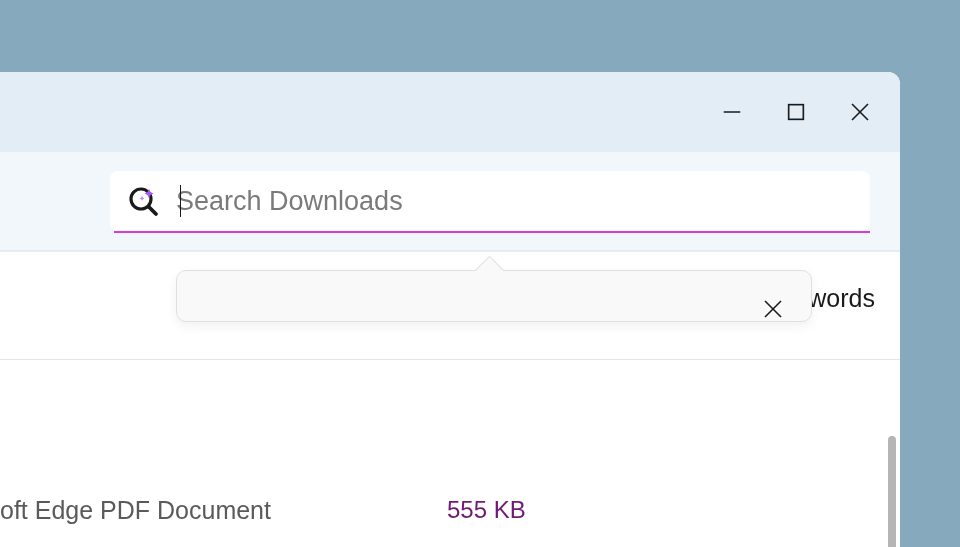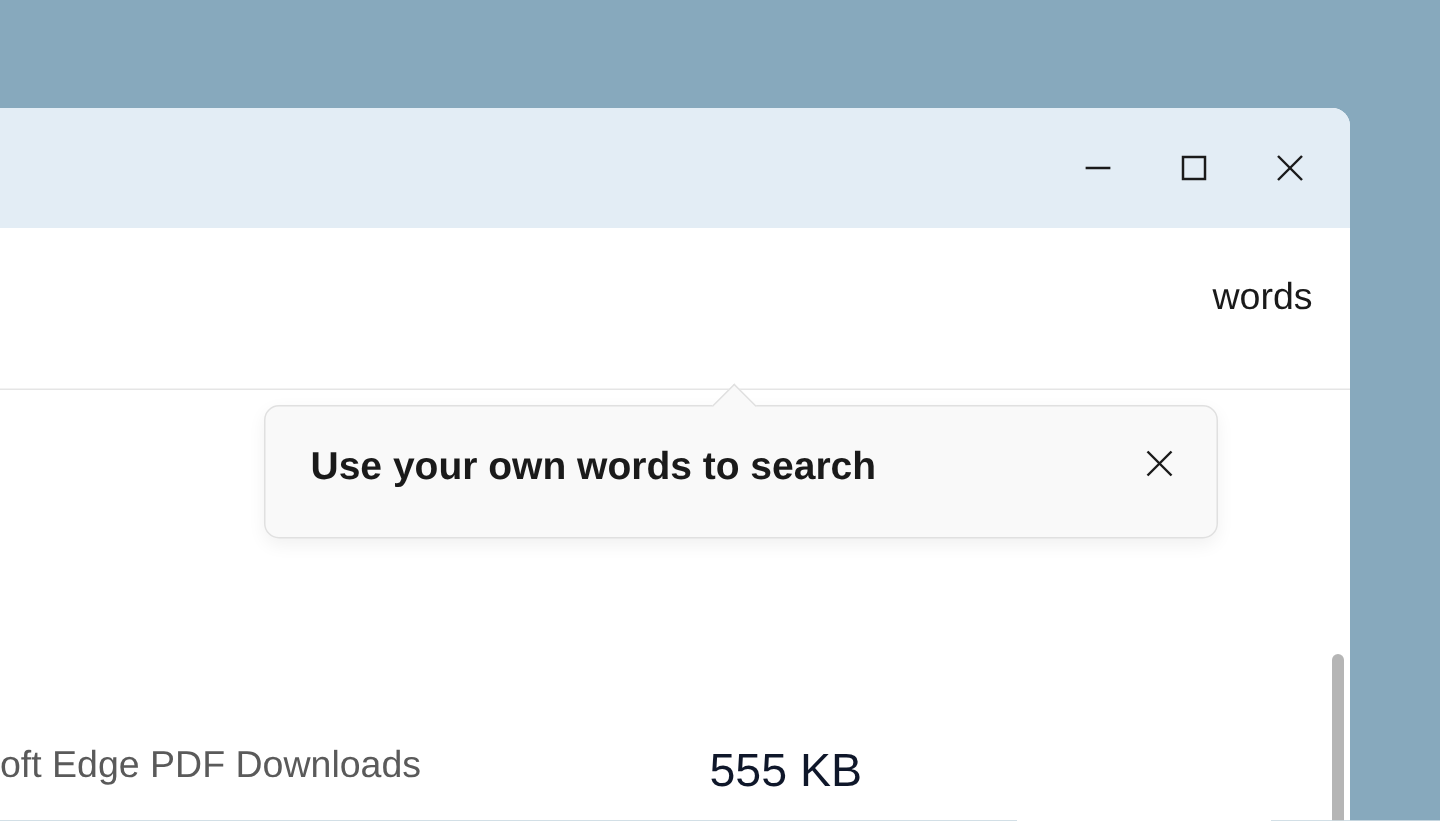--- a/index.html
+++ b/index.html
@@ -127,24 +127,24 @@
     }
     .file-type {
       position: absolute;
       left: 0;
       top: 496px;
       font-size: 25px;
       color: #5a5a5a;
     }
     .file-size {
       position: absolute;
-      left: 473px;
+      left: 447px;
       top: 496px;
-      font-size: 31px;
-      color: #0f172a;
+      font-size: 24px;
+      color: #701a75;
     }
     .callout {
       position: absolute;
       top: 270px;
       left: 176px;
       width: 636px;
       background: #f9f9f9;
       border: 1px solid #e0e0e0;
       border-radius: 10px;
       box-shadow: 0 4px 12px rgba(0,0,0,0.06);
@@ -214,34 +214,50 @@
         </svg>
     </div>
     <div class="window-control close-control">
       <svg viewBox="0 0 24 24">
           <line x1="4" y1="4" x2="20" y2="20" stroke="#1a1a1a" stroke-width="1.6"></line>
           <line x1="20" y1="4" x2="4" y2="20" stroke="#1a1a1a" stroke-width="1.6"></line>
         </svg>
     </div>
   </div>
 
+  <div class="toolbar">
+    <div class="search-wrap">
+      <div class="search-box">
+        <span class="search-icon-wrap">
+          <svg width="34" height="34" viewBox="0 0 34 34">
+            <circle cx="14" cy="15" r="10" fill="none" stroke="#1a1a1a" stroke-width="3.2"></circle>
+            <line x1="22" y1="23" x2="29" y2="30" stroke="#1a1a1a" stroke-width="3.8" stroke-linecap="round"></line>
+            <path d="M22 5 L23.5 8 L26.5 9.5 L23.5 11 L22 14 L20.5 11 L17.5 9.5 L20.5 8 Z" fill="#a855f7"></path>
+            <path d="M15 12 L15.8 13.6 L17.4 14.4 L15.8 15.2 L15 16.8 L14.2 15.2 L12.6 14.4 L14.2 13.6 Z" fill="#c084fc"></path>
+          </svg>
+        </span>
+        <span class="caret-line"></span>
+        <input class="search-input" type="text" placeholder="Search Downloads" style="">
+        <div class="search-underline"></div>
+      </div>
+    </div>
+  </div>
 
   <div class="content-area">
     <div class="header-row">
       <span class="tab-details">words</span>
     </div>
   </div>
 
   <div class="scrollbar"></div>
 </div>
 
-<div class="file-type">oft Edge PDF Downloads</div>
+<div class="file-type">oft Edge PDF Document</div>
 <div class="file-size">555 KB</div>
 
 <div class="callout">
   <div class="callout-close">
     <svg viewBox="0 0 24 24">
         <line x1="4" y1="4" x2="20" y2="20" stroke="#1a1a1a" stroke-width="1.6"></line>
         <line x1="20" y1="4" x2="4" y2="20" stroke="#1a1a1a" stroke-width="1.6"></line>
       </svg>
   </div>
-  <div class="callout-title">Use your own words to search</div>
 </div>
 
 </body></html>

